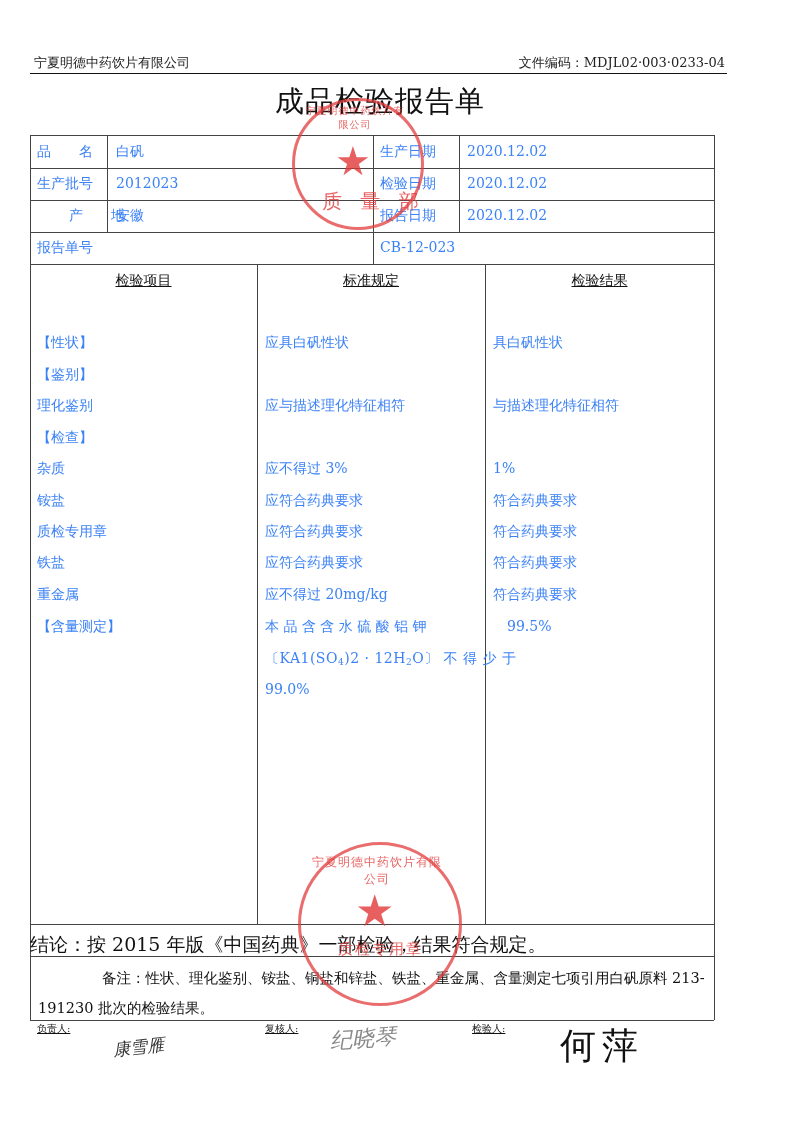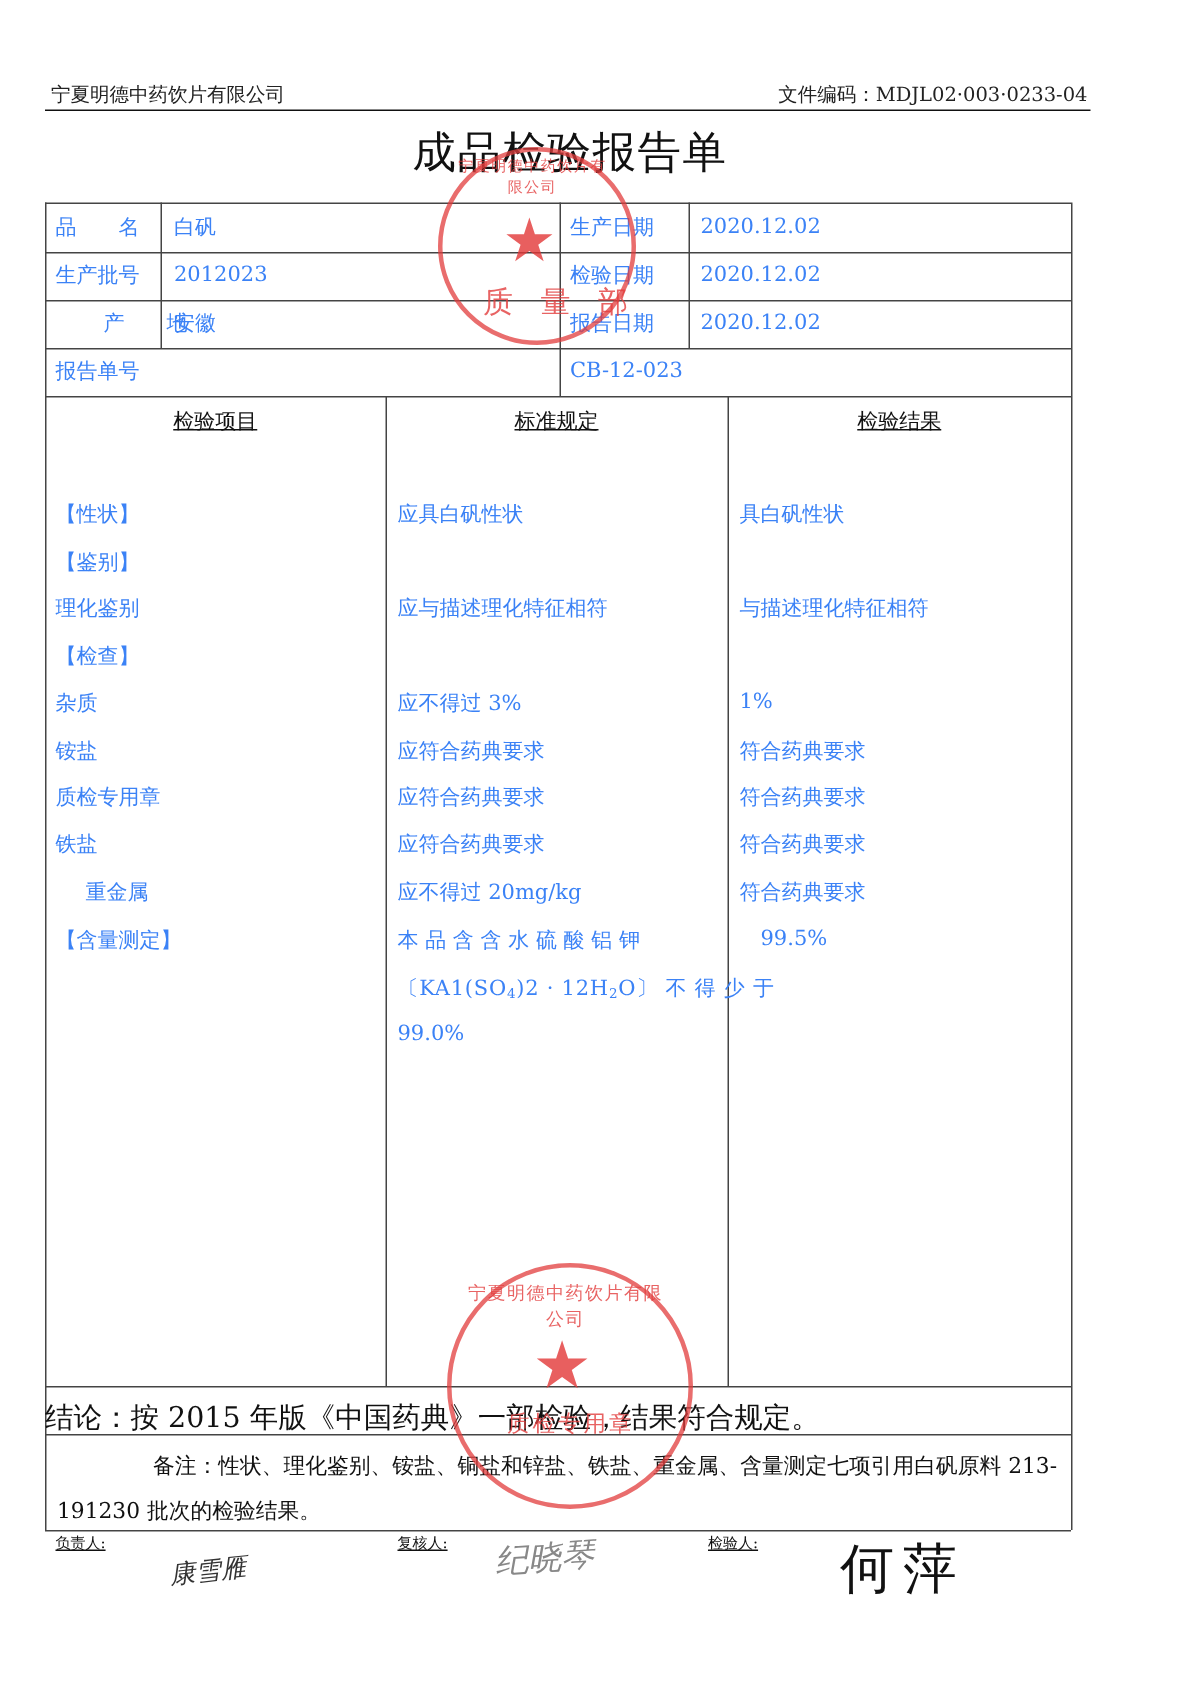--- a/index.html
+++ b/index.html
@@ -109,21 +109,21 @@
   <div class="cell" style="left:37px; top:523px;">质检专用章</div>
   <div class="cell" style="left:265px; top:523px;">应符合药典要求</div>
   <div class="cell" style="left:493px; top:523px;">符合药典要求</div>
 </div>
 <div>
   <div class="cell" style="left:37px; top:554px;">铁盐</div>
   <div class="cell" style="left:265px; top:554px;">应符合药典要求</div>
   <div class="cell" style="left:493px; top:554px;">符合药典要求</div>
 </div>
 <div>
-  <div class="cell" style="left:37px; top:586px;margin-left:20px;">重金属</div>
+  <div class="cell" style="left:37px; top:586px;">重金属</div>
   <div class="cell" style="left:265px; top:586px;">应不得过 20mg/kg</div>
   <div class="cell" style="left:493px; top:586px;">符合药典要求</div>
 </div>
 <div>
   <div class="cell" style="left:37px; top:618px;">【含量测定】</div>
   <div class="cell" style="left:265px; top:618px;">本 品 含 含 水 硫 酸 铝 钾</div>
   <div class="cell" style="left:265px; top:650px; letter-spacing:0.5px;"><span>〔KA1(SO</span><sub>4</sub><span>)2 · 12H</span><sub>2</sub><span>O〕 不 得 少 于</span></div>
   <div class="cell" style="left:265px; top:681px;">99.0%</div>
   <div class="cell" style="left:507px; top:618px;">99.5%</div>
 </div>

